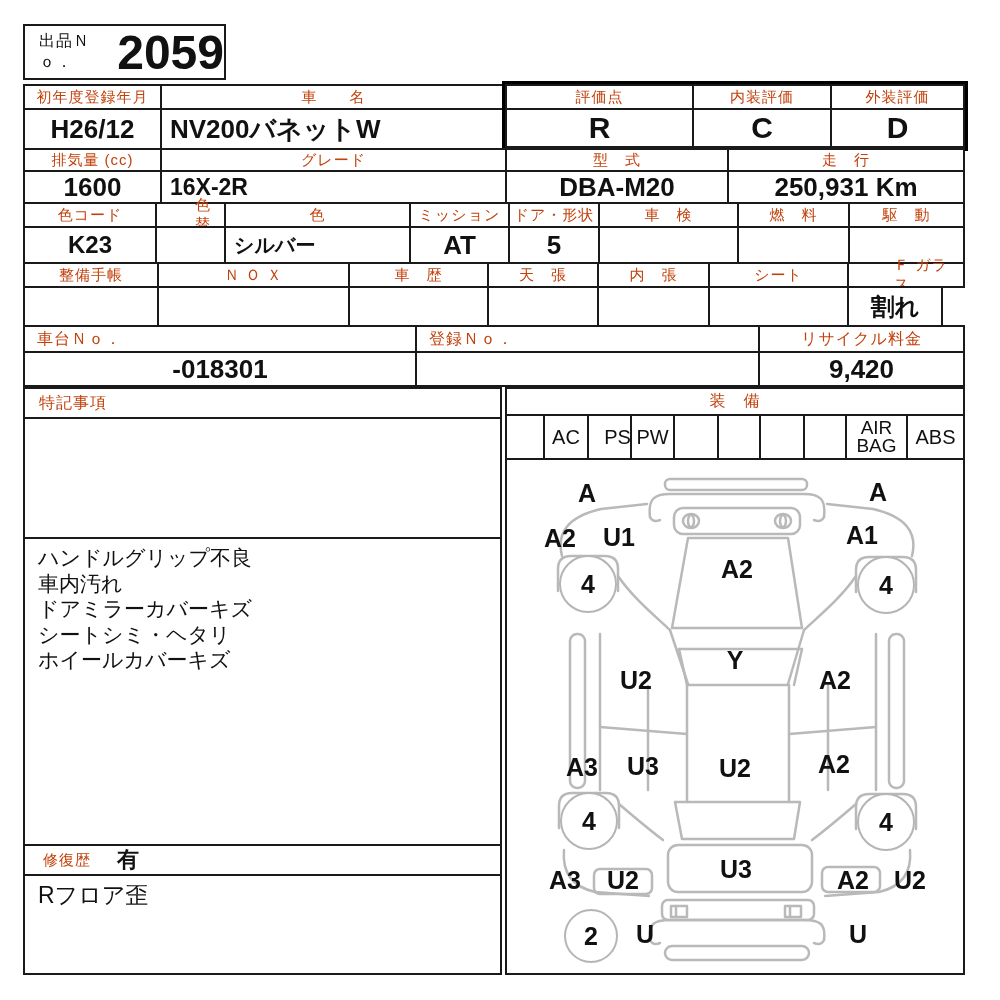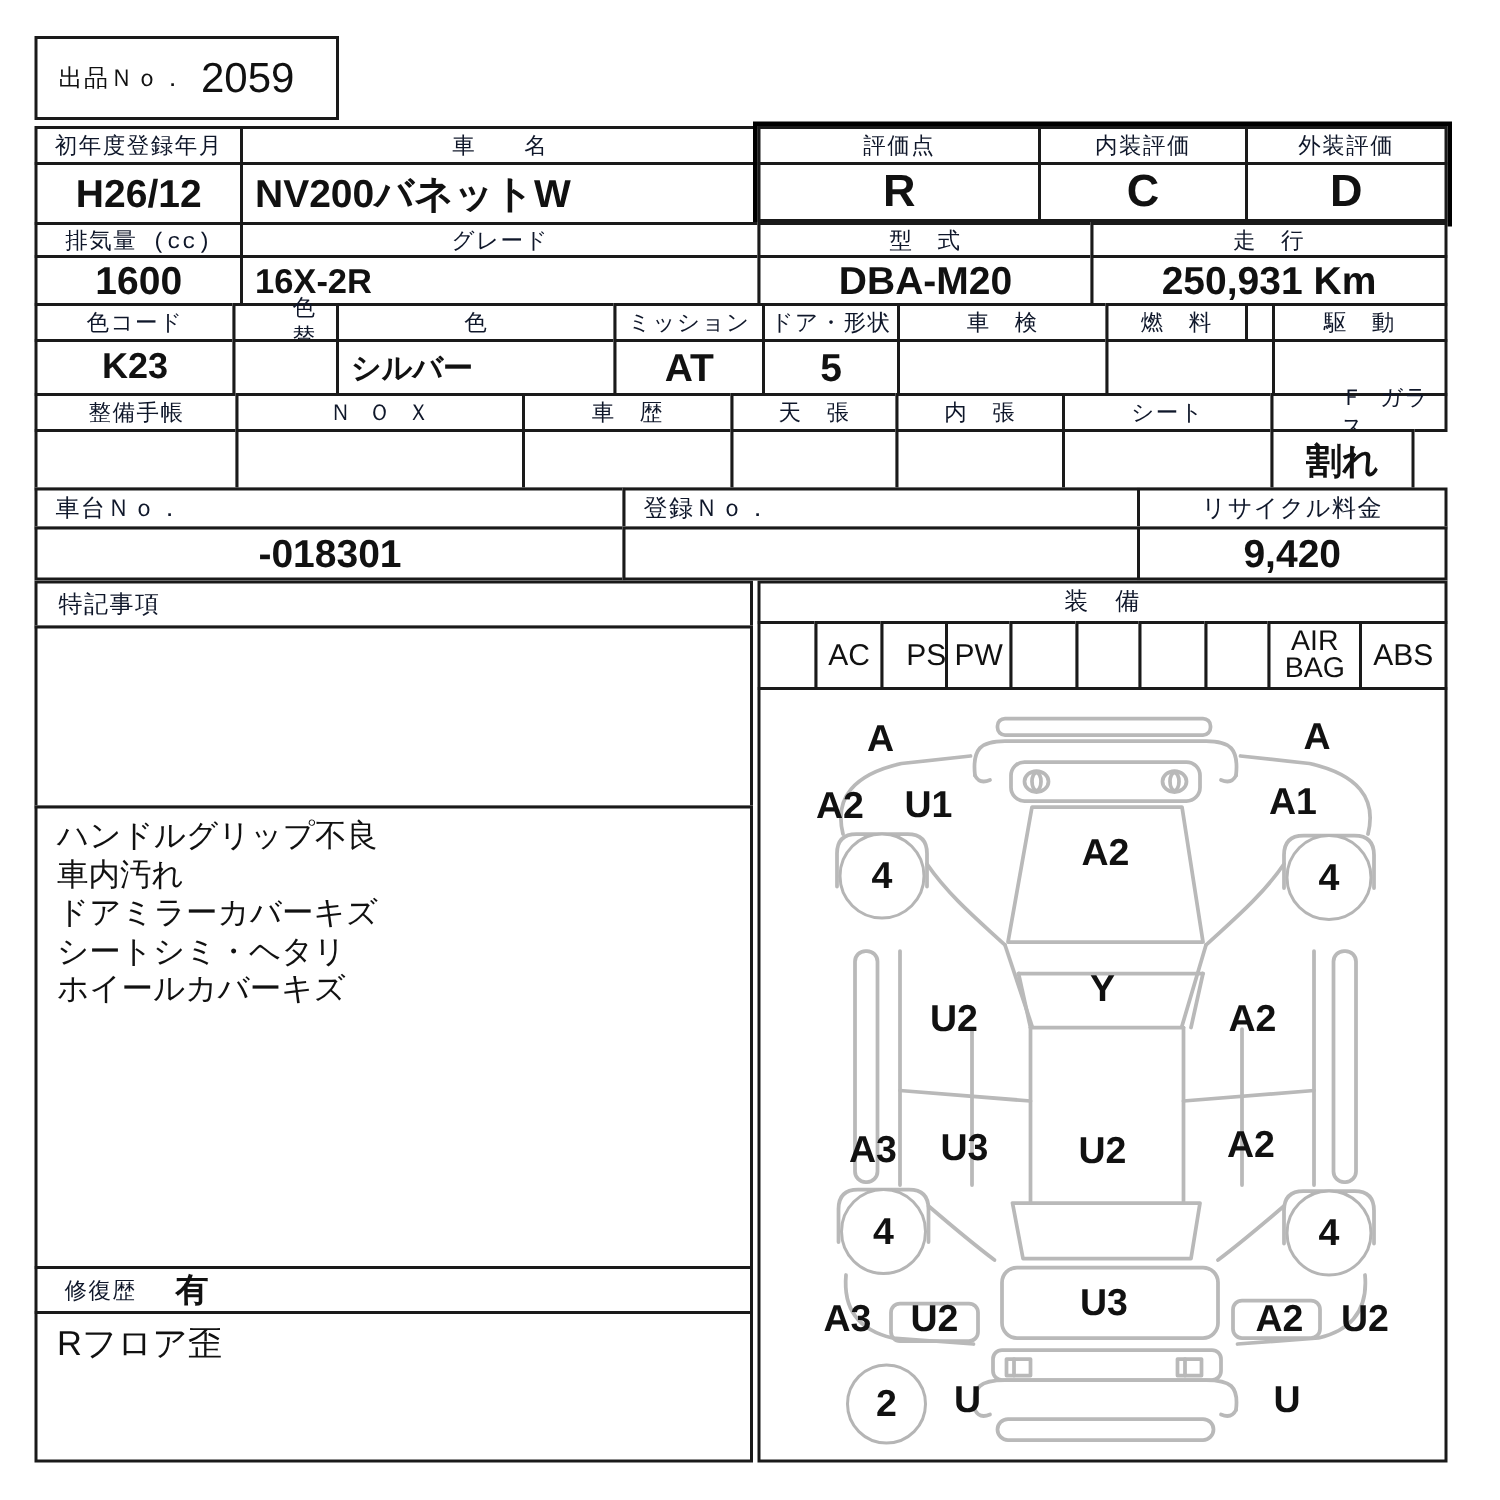--- a/index.html
+++ b/index.html
@@ -1,26 +1,26 @@
 <!DOCTYPE html>
 <html><head>
 <meta charset="utf-8">
 <style>
   html,body{margin:0;padding:0;background:#ffffff;}
   .page{position:relative;width:1000px;height:1000px;background:#fff;overflow:hidden;
         font-family:"Liberation Sans",sans-serif;color:#111;}
   .cell{position:absolute;border:2px solid #1a1a1a;box-sizing:border-box;background:#fff;
         display:flex;align-items:center;justify-content:center;}
-  .hdr{font-family:Liberation Mono, monospace;font-size:15px;color:#0f172a;letter-spacing:1px;}
+  .hdr{font-family:Liberation Sans, sans-serif;font-size:15px;color:#c2410c;letter-spacing:1px;}
   .val{font-weight:bold;font-size:24px;letter-spacing:0px;}
   .left{justify-content:flex-start;}
   .thick{position:absolute;border:3px solid #000;box-sizing:border-box;pointer-events:none;background:transparent;}
   .lotbox{position:absolute;border:2px solid #1a1a1a;box-sizing:border-box;display:flex;align-items:center;}
   .lotbox .lbl{font-family:"Liberation Serif",serif;font-size:16px;letter-spacing:1px;margin:0 10px 0 14px;}
-  .lotbox .num{font-weight:normal;font-size:28px;}
+  .lotbox .num{font-weight:bold;font-size:48px;}
   .notes{display:block;padding:6px 0 0 13px;}
   .notes div{font-size:21px;line-height:25.5px;font-weight:normal;}
   .diagram{position:absolute;border:2px solid #1a1a1a;box-sizing:border-box;background:#fff;}
   .diagram svg{position:absolute;left:0;top:0;}
   .mark{position:absolute;transform:translate(-50%,-50%);font-weight:bold;font-size:25px;
         line-height:1;display:flex;align-items:center;justify-content:center;white-space:nowrap;}
   .mark.circled{border:2px solid #b5b5b5;border-radius:50%;background:#fff;}
   .airbag{white-space:normal !important;line-height:18px;text-align:center;}
 </style>
 </head>
@@ -54,21 +54,21 @@
   <div class="cell val left" style="left:160px;top:170px;width:347px;height:34px;font-size:23px;padding-left:8px;">16X-2R</div>
   <div class="cell val" style="left:505px;top:170px;width:224px;height:34px;font-size:26px;">DBA-M20</div>
   <div class="cell val" style="left:727px;top:170px;width:238px;height:34px;font-size:26px;">250,931 Km</div>
 
   <div class="cell hdr" style="left:23px;top:202px;width:134px;height:26px;">色コード</div>
   <div class="cell hdr" style="left:155px;top:202px;width:71px;height:26px;padding-left:38px;">色替</div>
   <div class="cell hdr" style="left:224px;top:202px;width:187px;height:26px;">色</div>
   <div class="cell hdr" style="left:409px;top:202px;width:101px;height:26px;">ミッション</div>
   <div class="cell hdr" style="left:508px;top:202px;width:92px;height:26px;">ドア・形状</div>
   <div class="cell hdr" style="left:598px;top:202px;width:141px;height:26px;">車　検</div>
-  <div class="cell hdr" style="left:737px;top:202px;width:95px;height:26px;">燃　料</div>
+  <div class="cell hdr" style="left:737px;top:202px;width:113px;height:26px;">燃　料</div>
   <div class="cell hdr" style="left:848px;top:202px;width:117px;height:26px;">駆　動</div>
   <div class="cell val" style="left:23px;top:226px;width:134px;height:38px;">K23</div>
   <div class="cell val" style="left:155px;top:226px;width:71px;height:38px;"></div>
   <div class="cell val left" style="left:224px;top:226px;width:187px;height:38px;font-size:20px;padding-left:8px;">シルバー</div>
   <div class="cell val" style="left:409px;top:226px;width:101px;height:38px;font-size:26px;">AT</div>
   <div class="cell val" style="left:508px;top:226px;width:92px;height:38px;font-size:26px;">5</div>
   <div class="cell val" style="left:598px;top:226px;width:141px;height:38px;"></div>
   <div class="cell val" style="left:737px;top:226px;width:113px;height:38px;"></div>
   <div class="cell val" style="left:848px;top:226px;width:117px;height:38px;"></div>
 

